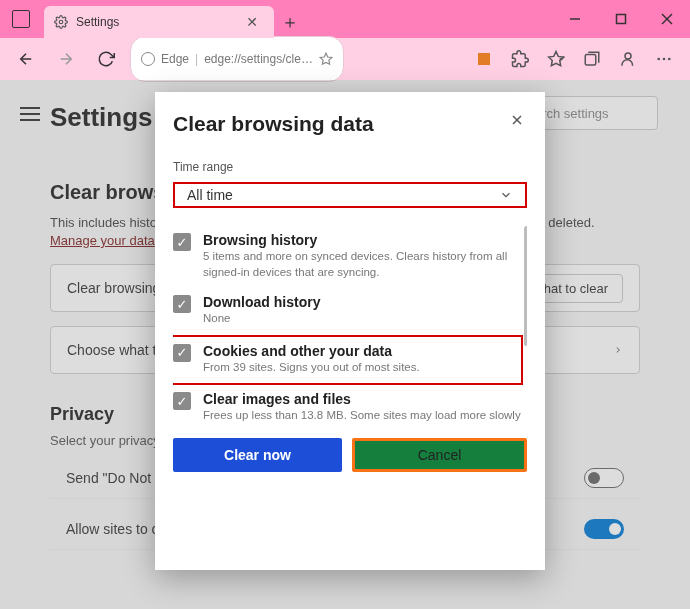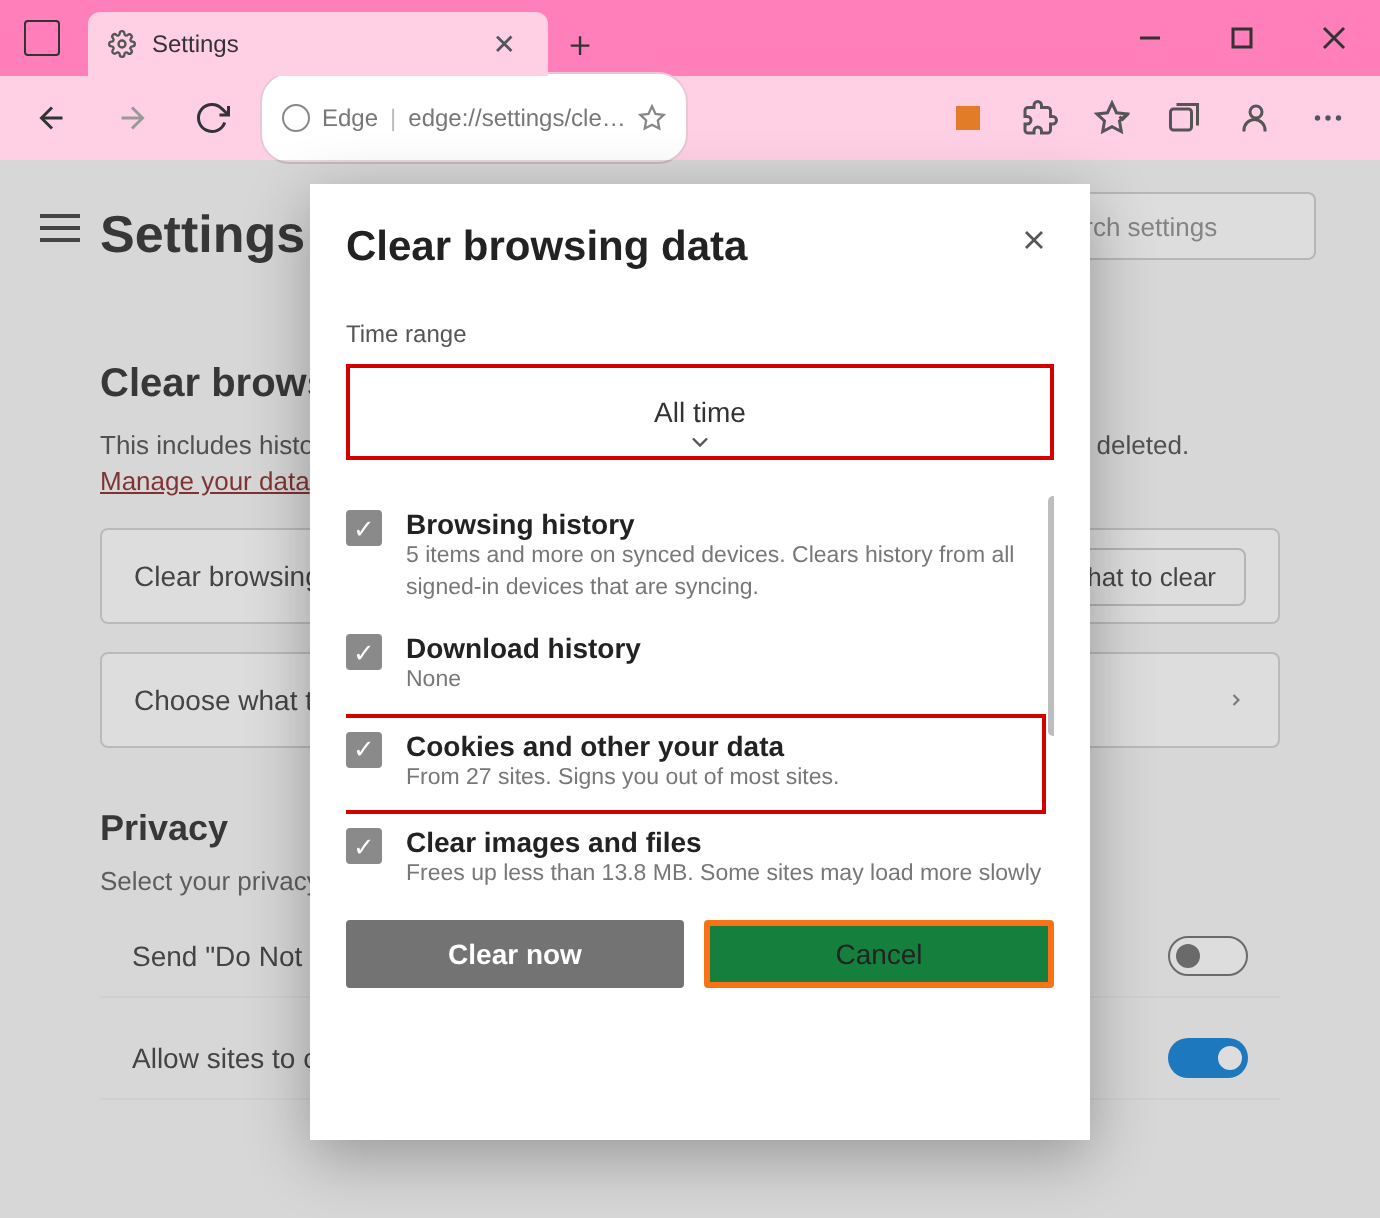--- a/index.html
+++ b/index.html
@@ -49,32 +49,32 @@
 .toggle.off::after { content: ''; position: absolute; width: 12px; height: 12px; background: #666; border-radius: 50%; top: 2.5px; left: 3px; }
 .toggle.on { background: #0078d4; }
 .toggle.on::after { content: ''; position: absolute; width: 12px; height: 12px; background: #fff; border-radius: 50%; top: 4px; right: 3px; }
 
 
 .overlay { position: absolute; inset: 80px 0 0 0; background: rgba(120,120,120,0.25); }
 .dialog { position: absolute; left: 155px; top: 92px; width: 390px; height: 478px; background: #fff; box-shadow: 0 8px 30px rgba(0,0,0,0.3); padding: 20px 18px 16px 18px; display: flex; flex-direction: column; }
 .dialog-title { font-size: 21px; font-weight: 600; color: #222; }
 .dialog-close { position: absolute; right: 14px; top: 14px; cursor: pointer; padding: 6px; color: #555; }
 .field-label { font-size: 12px; color: #555; margin-top: 24px; }
-.select { margin-top: 8px; height: 48px; border: 2.5px solid #d40000; display: flex; align-items: center; padding: 0 12px; font-size: 14px; color: #333; justify-content: flex-end; cursor: pointer; flex-direction: column; }
+.select { margin-top: 8px; height: 26px; border: 2.5px solid #d40000; display: flex; align-items: center; padding: 0 12px; font-size: 14px; color: #333; justify-content: space-between; cursor: pointer; }
 .check-list { margin-top: 18px; position: relative; height: 198px; overflow: hidden; }
 .scroll-ind { position: absolute; right: -2px; top: 0; width: 5px; height: 120px; background: #bdbdbd; border-radius: 3px; }
 .citem { display: flex; gap: 12px; padding: 6px 0 8px 0; }
 .citem.hl { border: 2.5px solid #d40000; padding: 6px 4px 8px 4px; margin-left: -6px; margin-right: 4px; }
 .cbox { width: 18px; height: 18px; background: #8a8a8a; border-radius: 2px; display: flex; align-items: center; justify-content: center; color: #fff; font-size: 13px; flex-shrink: 0; margin-top: 1px; }
 .citem .txt .t1 { font-size: 14px; font-weight: 600; color: #222; }
 .citem .txt .t2 { font-size: 11.5px; color: #777; line-height: 1.35; margin-top: 1px; }
 .notice { font-size: 12px; color: #444; line-height: 1.45; margin-top: 8px; }
 .dialog-btns { display: flex; gap: 10px; margin-top: 14px; }
 .btn { flex: 1; height: 34px; display: flex; align-items: center; justify-content: center; font-size: 14px; cursor: pointer; border-radius: 2px; }
-.btn.primary { background: #737373; color: #fff; font-weight: 600; }
+.btn.primary { background: #1d4ed8; color: #fff; font-weight: 600; }
 .btn.secondary { background: #15803d; color: #222; border: 3px solid #f97316; }
 
 svg { display: block; }
 </style>
 </head>
 <body>
 
 <div class="titlebar">
   <div class="sysicon"></div>
   <div class="tab">
@@ -260,21 +260,21 @@
       <div class="txt">
         <div class="t1">Download history</div>
         <div class="t2">None</div>
       </div>
     </div>
 
     <div class="citem hl">
       <div class="cbox">✓</div>
       <div class="txt">
         <div class="t1">Cookies and other your data</div>
-        <div class="t2">From 27 sites. Signs you out of most sites.</div>
+        <div class="t2">From 39 sites. Signs you out of most sites.</div>
       </div>
     </div>
 
     <div class="citem">
       <div class="cbox">✓</div>
       <div class="txt">
         <div class="t1">Clear images and files</div>
         <div class="t2">Frees up less than 13.8 MB. Some sites may load more slowly on your next visit.</div>
       </div>
     </div>

